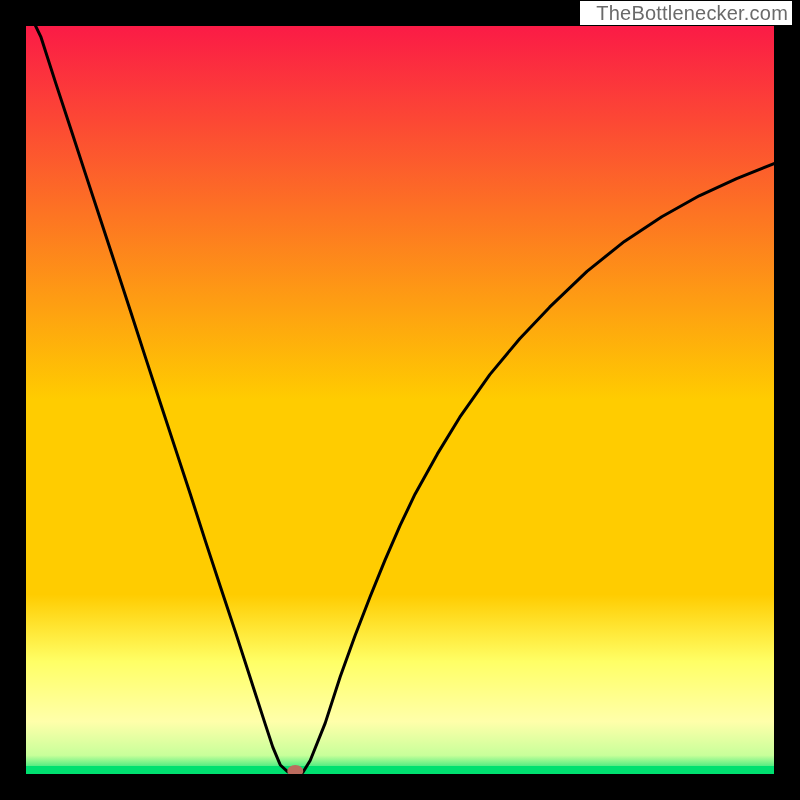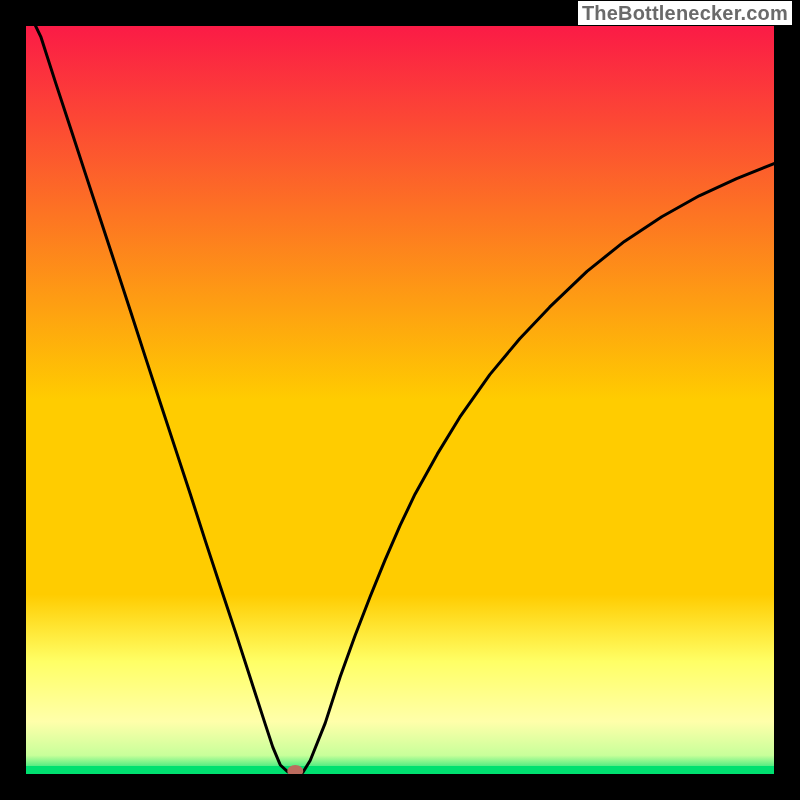--- a/index.html
+++ b/index.html
@@ -1,17 +1,17 @@
 <!DOCTYPE html>
 <html><head>
 <meta charset="utf-8">
 <style>
 html,body{margin:0;padding:0;width:800px;height:800px;overflow:hidden;background:#fff;font-family:Arial,Helvetica,sans-serif}
 .outer{position:relative;width:800px;height:800px;background:#000}
-.attrib{position:absolute;top:1px;right:8px;color:#6a6a6a;font-size:20px;font-weight:700;background:#fff;padding:1px 4px 0 4px;letter-spacing:.2px}
+.attrib{position:absolute;top:1px;right:8px;color:#6a6a6a;font-size:20px;font-weight:400;background:#fff;padding:1px 4px 0 16px;letter-spacing:.2px}
 .plotwrap{position:absolute;left:26px;top:26px;width:748px;height:748px;background:#fff}
 svg{display:block}
 </style>
 </head>
 <body>
 
 <div class="outer">
   <div class="attrib">TheBottlenecker.com</div>
   <div class="plotwrap">
     <svg id="chart-svg" width="748" height="748" viewBox="0 0 748 748">

